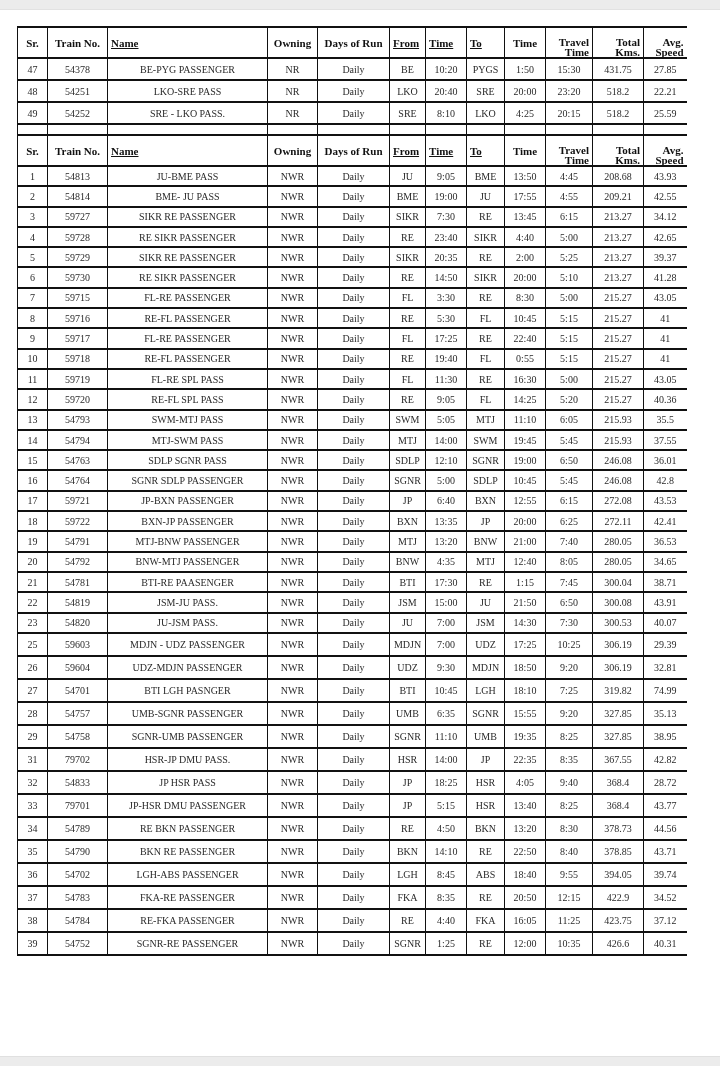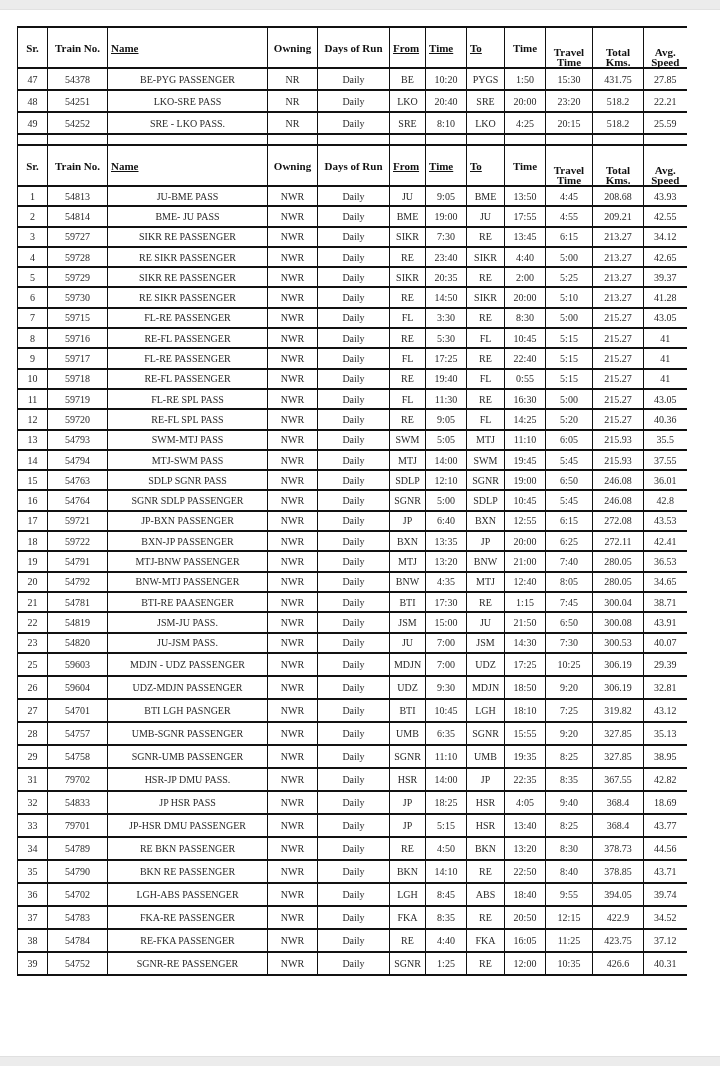--- a/index.html
+++ b/index.html
@@ -19,21 +19,21 @@
   col.c-t1 { width: 41px; } col.c-to { width: 38px; } col.c-t2 { width: 41px; }
   col.c-tt { width: 47px; } col.c-km { width: 51px; } col.c-sp { width: 43px; }
   td, th {
     border-left: 1.5px solid #111; border-top: 2px solid #111; border-bottom: 2px solid #111;
     padding: 0 3px; font-size: 10px; white-space: nowrap; overflow: hidden;
     text-align: center; vertical-align: middle;
   }
   tr > *:last-child { border-right: none; }
   th { font-weight: bold; font-size: 11px; color: #111; height: 27px; text-align: center; }
   th.left, td.left { text-align: left; text-decoration: underline; }
-  th.stack { text-align: center; line-height: 10px; font-size: 11px; padding-top: 12px; vertical-align: bottom; }
+  th.stack { text-align: right; line-height: 10px; font-size: 11px; padding-top: 2px; vertical-align: bottom; }
   th.stack span { display: block; }
   td { height: 18.5px; }
   td.name { text-align: center; font-size: 10px; }
   tr.blank td { height: 9px; }
   tbody.b1 td { height: 20px; margin-top: 16px; }
   tbody.b2 td { height: 18.3px; }
   tbody.b2 tr.tall td { height: 21px; }
 </style>
 </head>
 <body>
@@ -520,21 +520,21 @@
           <td>54701</td>
           <td class="name">BTI LGH PASNGER</td>
           <td>NWR</td>
           <td>Daily</td>
           <td>BTI</td>
           <td>10:45</td>
           <td>LGH</td>
           <td>18:10</td>
           <td>7:25</td>
           <td>319.82</td>
-          <td>43.12</td>
+          <td>74.99</td>
         </tr>
         <tr class="tall">
           <td>28</td>
           <td>54757</td>
           <td class="name">UMB-SGNR PASSENGER</td>
           <td>NWR</td>
           <td>Daily</td>
           <td>UMB</td>
           <td>6:35</td>
           <td>SGNR</td>
@@ -576,21 +576,21 @@
           <td>54833</td>
           <td class="name">JP HSR PASS</td>
           <td>NWR</td>
           <td>Daily</td>
           <td>JP</td>
           <td>18:25</td>
           <td>HSR</td>
           <td>4:05</td>
           <td>9:40</td>
           <td>368.4</td>
-          <td>18.69</td>
+          <td>28.72</td>
         </tr>
         <tr class="tall">
           <td>33</td>
           <td>79701</td>
           <td class="name">JP-HSR DMU PASSENGER</td>
           <td>NWR</td>
           <td>Daily</td>
           <td>JP</td>
           <td>5:15</td>
           <td>HSR</td>

